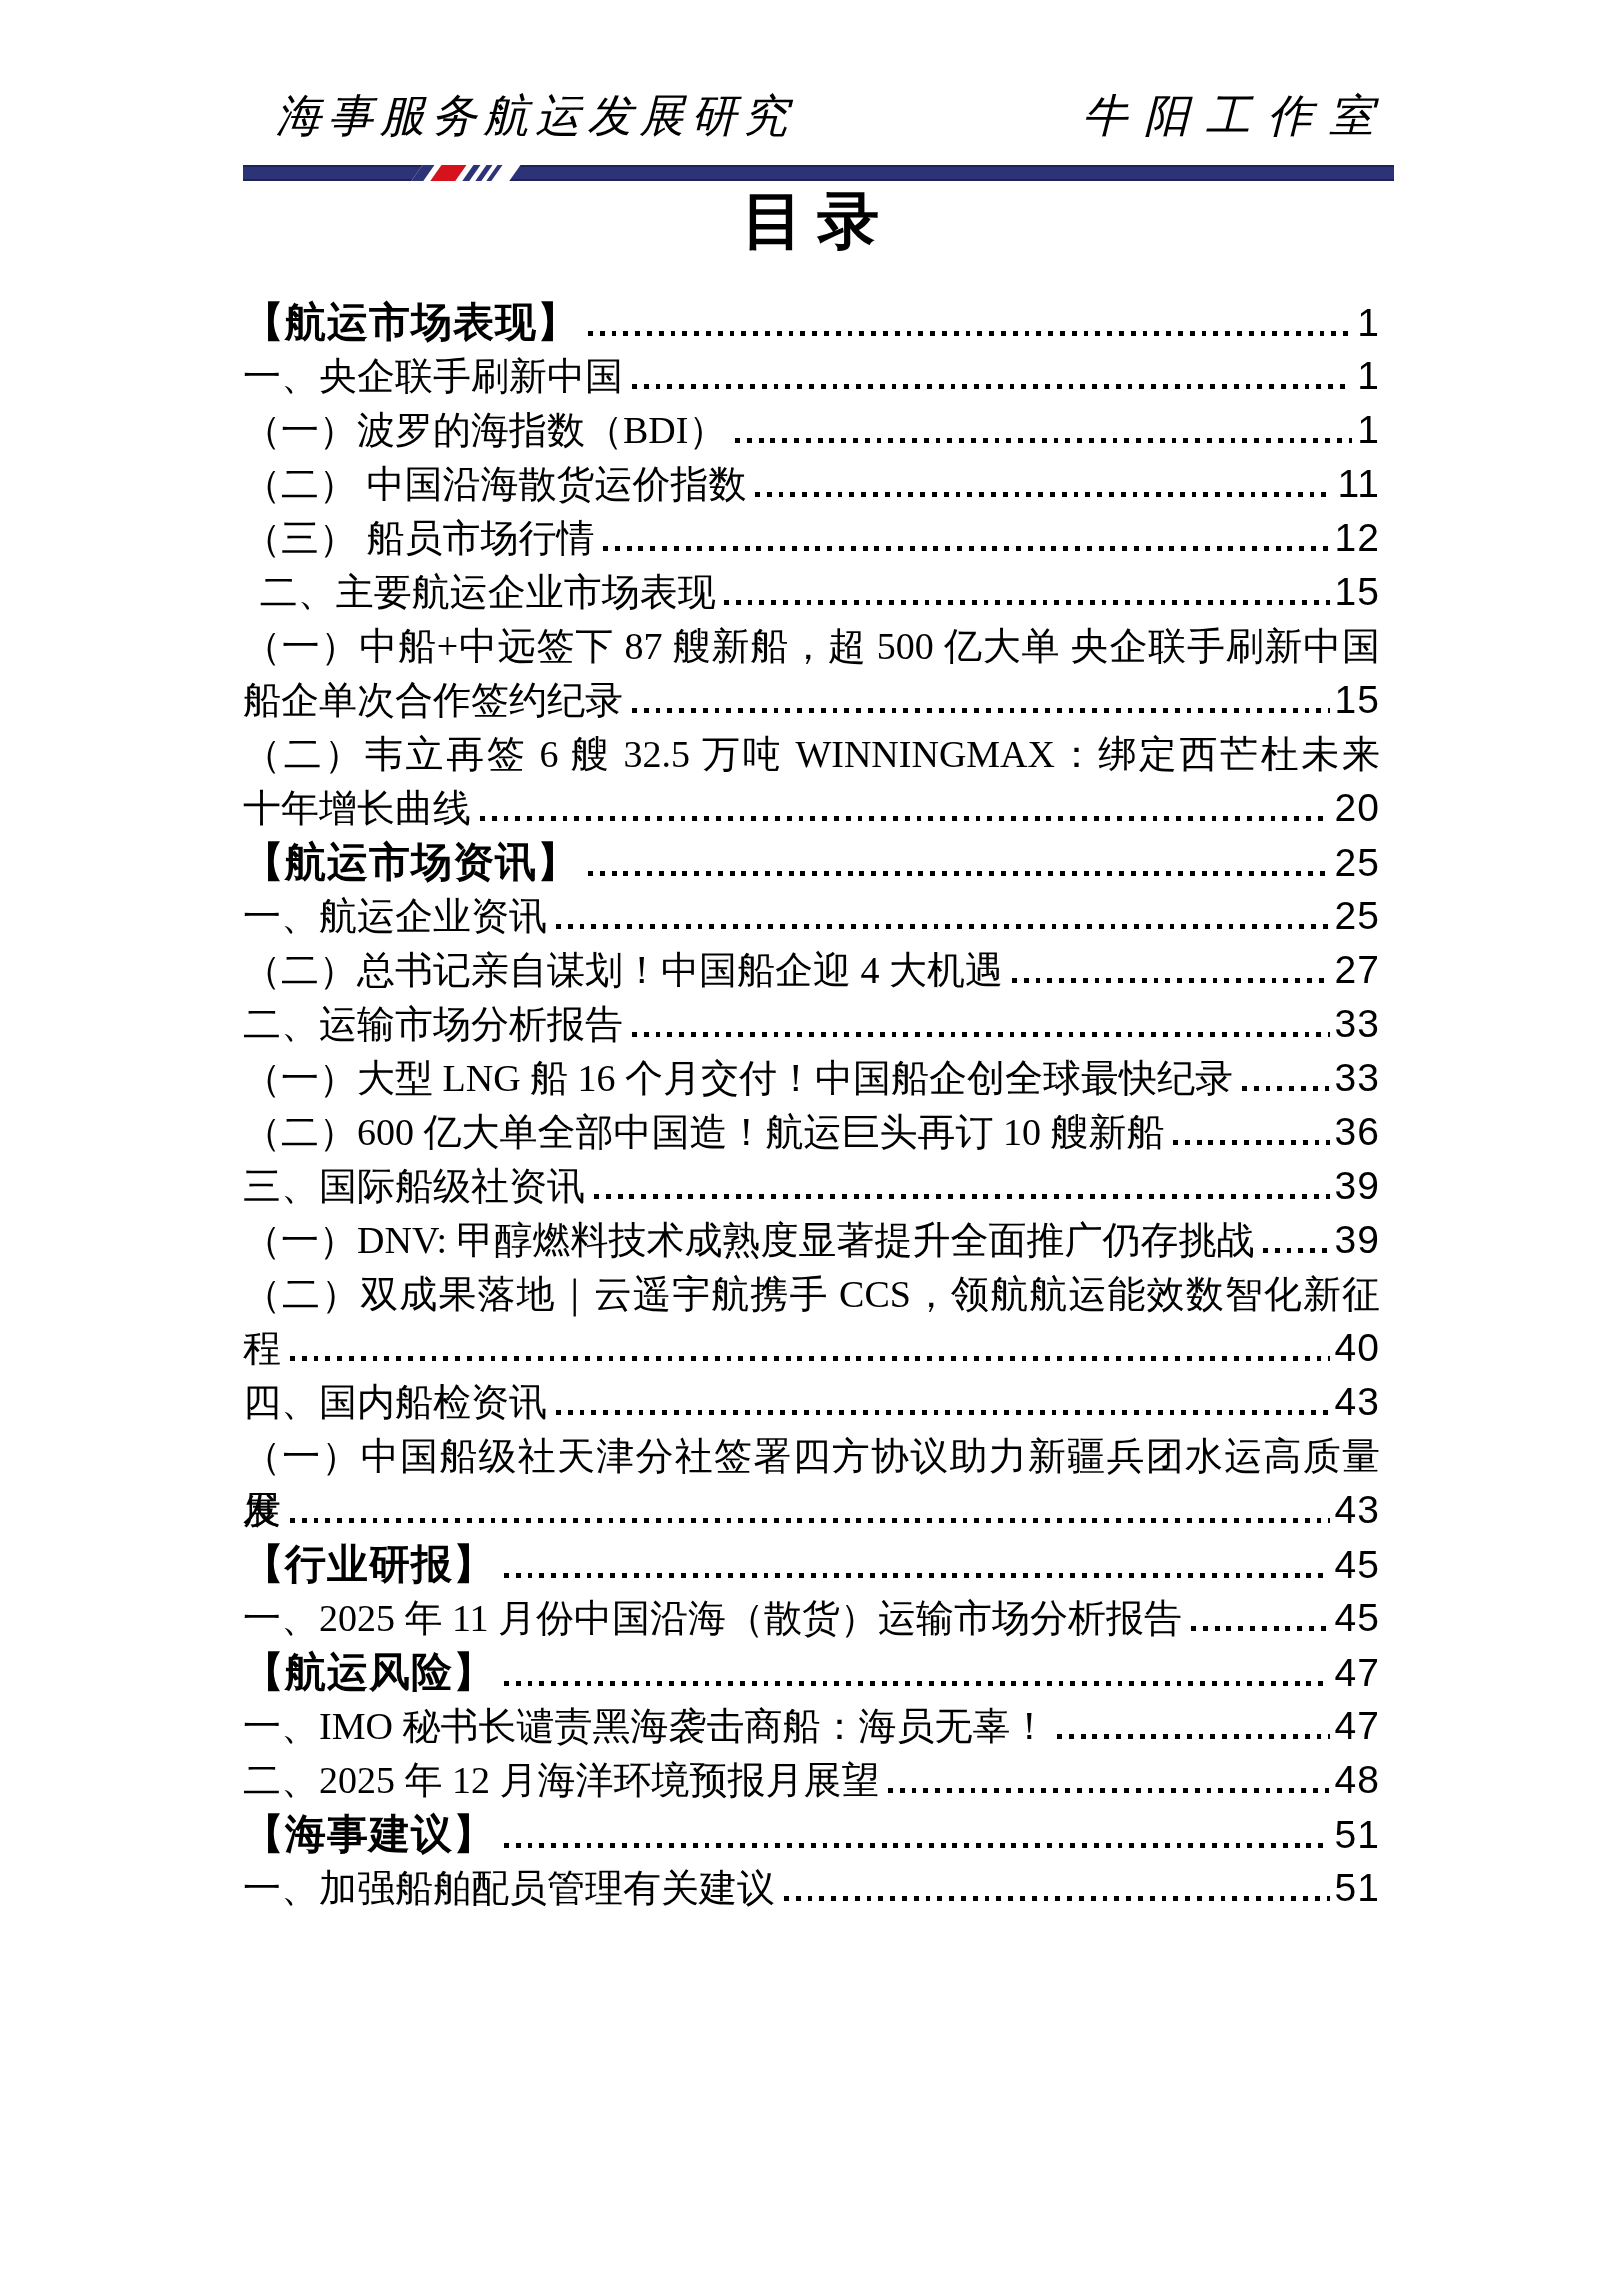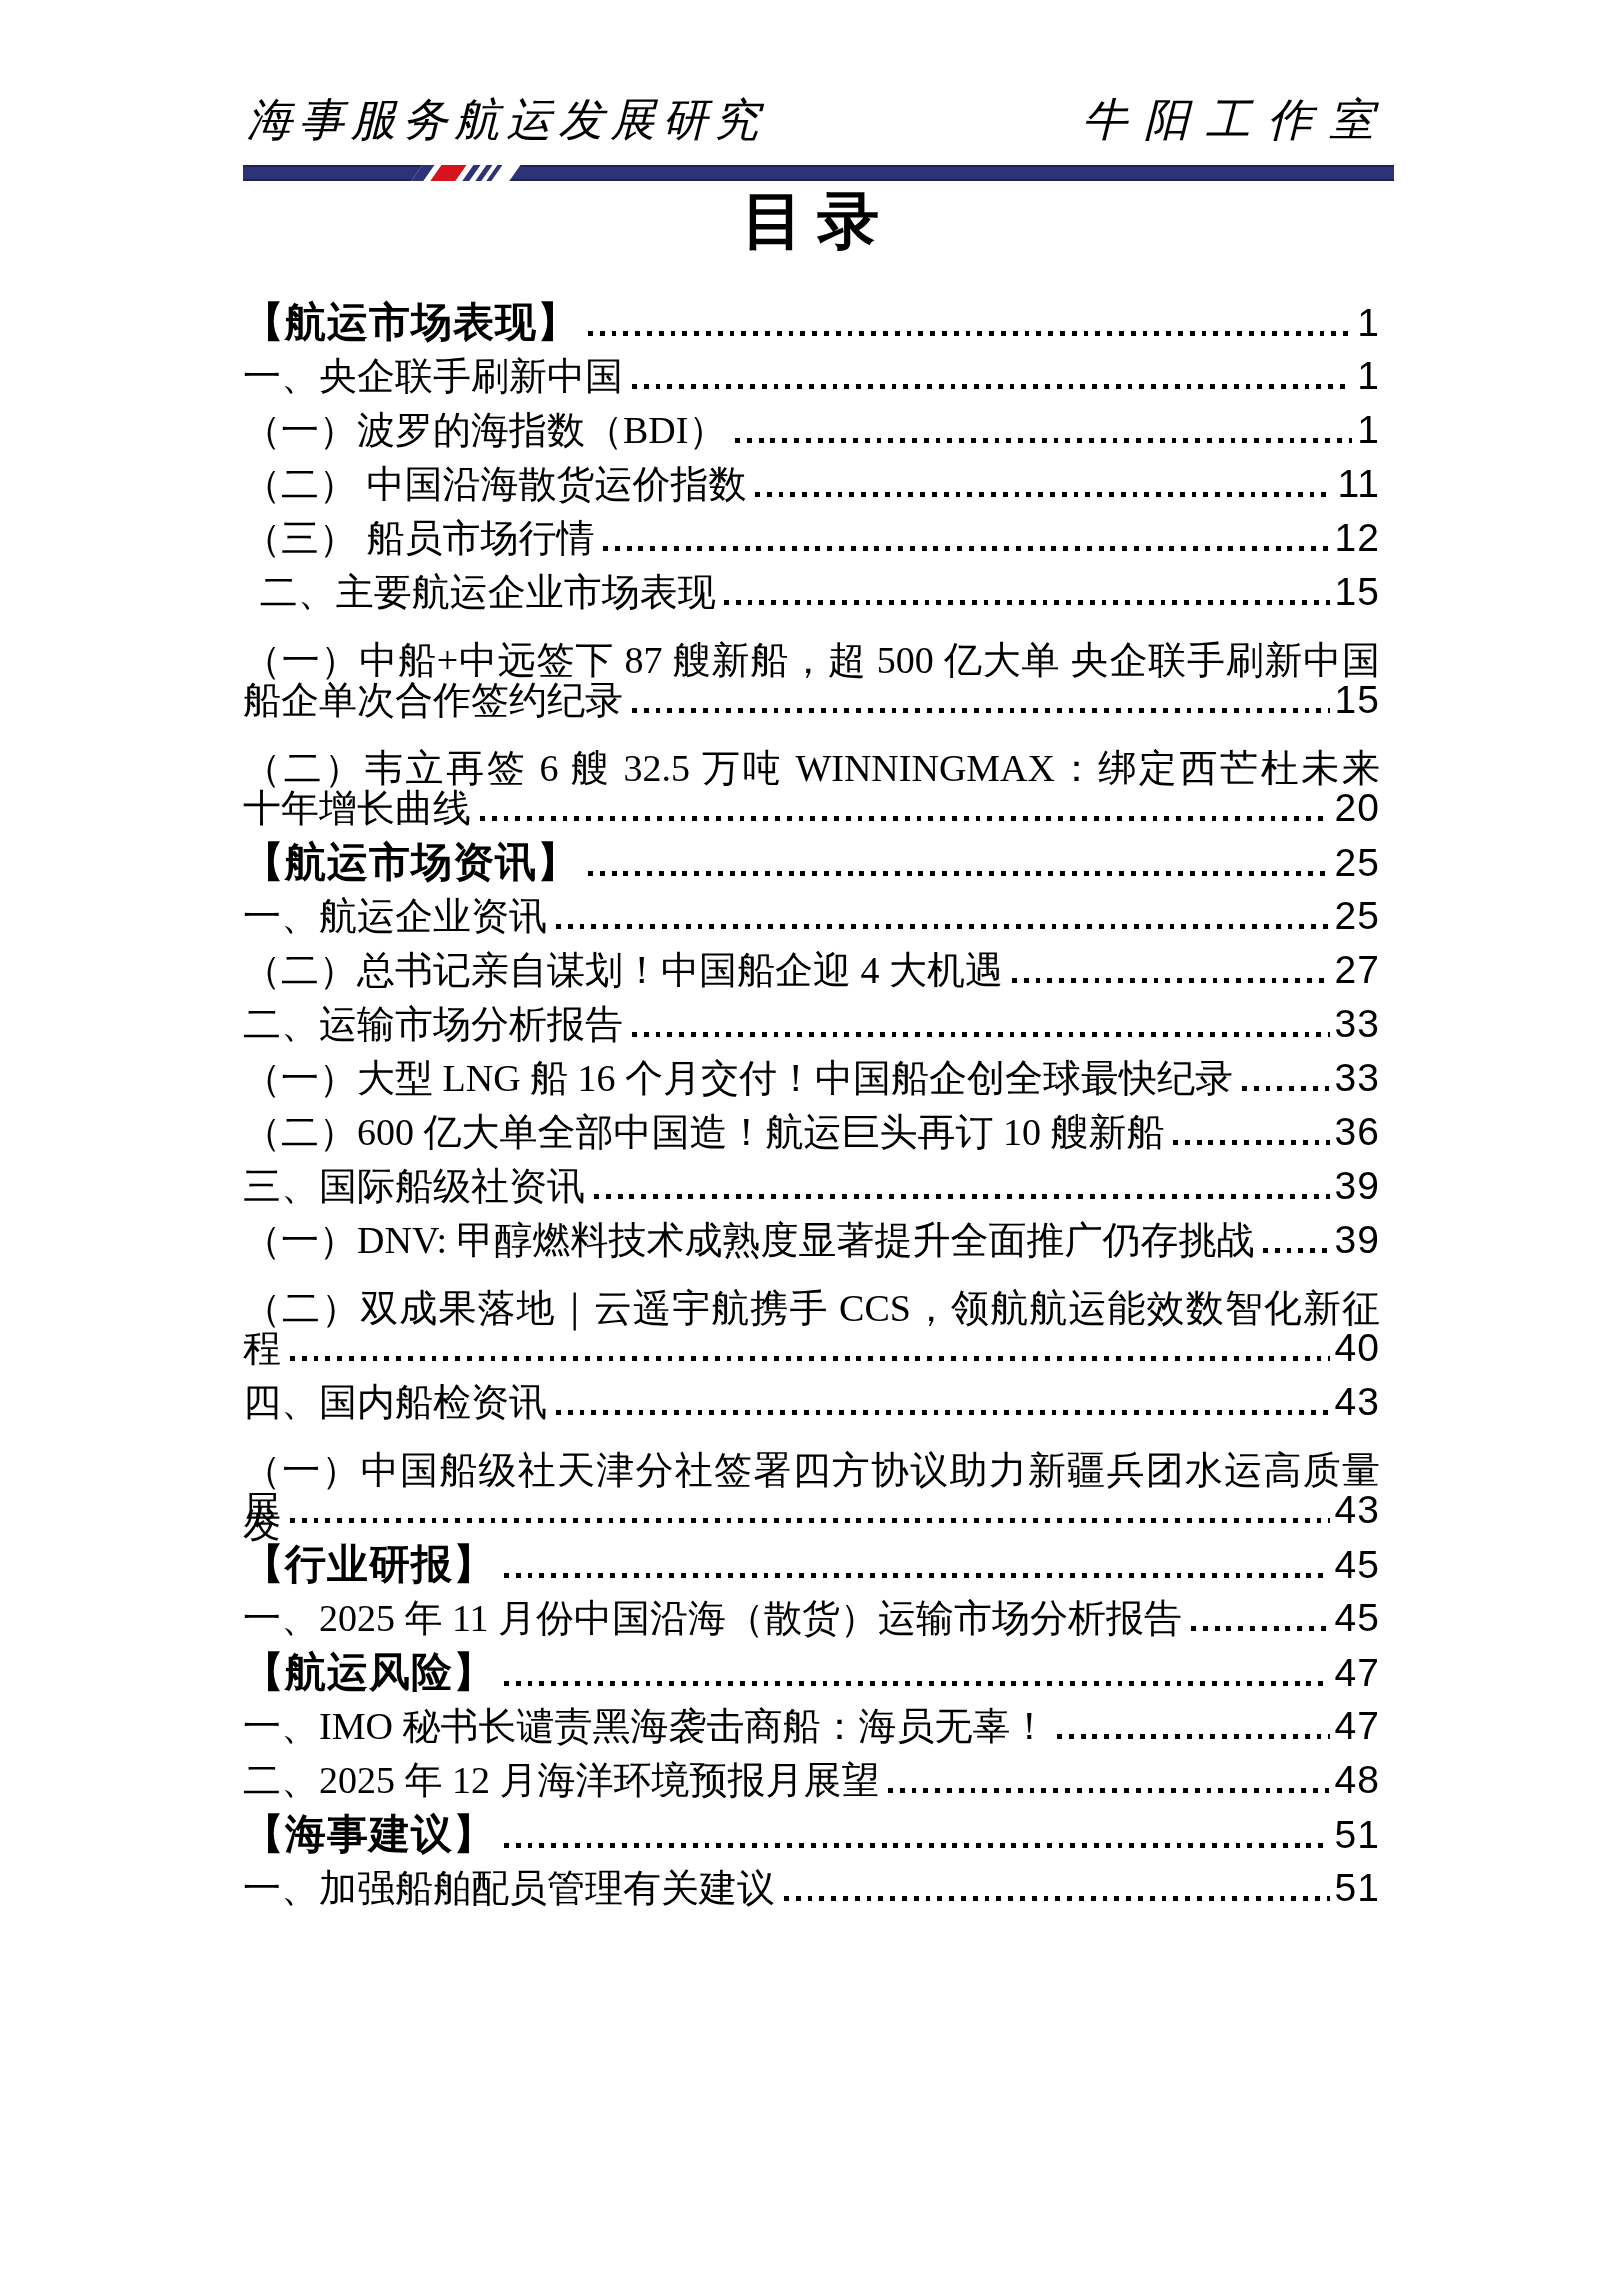--- a/index.html
+++ b/index.html
@@ -3,22 +3,22 @@
 <meta charset="utf-8">
 <style>
   html,body{margin:0;padding:0;background:#ffffff;}
   body{width:1621px;height:2293px;position:relative;overflow:hidden;
        font-family:"Liberation Serif","DejaVu Serif",serif;color:#000;}
   .page{position:absolute;inset:0;background:#fff;}
 
   
   .hdr-row{position:absolute;top:92px;left:247px;width:1127px;
            display:flex;justify-content:space-between;align-items:flex-end;}
-  .hdr-left,.hdr-right{font-family:Liberation Sans, sans-serif;
-           font-style:italic;font-size:45px;line-height:55px;white-space:pre;}
+  .hdr-left,.hdr-right{font-family:Liberation Mono, monospace;
+           font-style:italic;font-size:45px;line-height:55px;white-space:pre;margin-left:29px;}
   .hdr-left{letter-spacing:6.9px;}
   .hdr-right{letter-spacing:16.7px;margin-right:-16.7px;}
 
   .rule{position:absolute;top:165px;left:243px;width:1151px;height:11.8px;
         background:var(--navy);border-top:2px solid #1e2256;border-bottom:2px solid #1e2256;}
   .deco{position:absolute;left:174px;top:-2px;height:15.7px;width:98px;background:#fff;
         transform:skewX(-35deg);display:flex;}
   .deco i{display:block;height:100%;flex:none;}
   .d-navy{background:var(--navy);}
   .d-red{background:var(--red);}
@@ -36,21 +36,21 @@
        font-size:38px;white-space:pre;}
   .row .txt{flex:none;}
   .row.section .txt{font-family:Liberation Sans, sans-serif;
        font-weight:700;font-size:41px;letter-spacing:1px;}
   .row .leader{flex:1 1 auto;height:4.9px;margin-left:8.8px;margin-right:4.9px;
        background-image:repeating-linear-gradient(to right,#000 0 4.9px,transparent 4.9px 11.8px);
        background-repeat:repeat-x;}
   .row .pg{flex:none;font-family:"Liberation Sans","DejaVu Sans",sans-serif;
        font-size:39px;letter-spacing:1px;}
   .row.wrap{white-space:normal;}
-  .row.wrap .txt{flex:1 1 auto;width:100%;text-align:justify;text-align-last:justify;margin-top:14px;}
+  .row.wrap .txt{flex:1 1 auto;width:100%;text-align:justify;text-align-last:justify;}
   .row.indent{padding-left:16.7px;}
 </style>
 </head>
 <body>
 
 <div class="page">
 
   <div class="hdr-row">
     <span class="hdr-left">海事服务航运发展研究</span>
     <span class="hdr-right">牛阳工作室</span>

